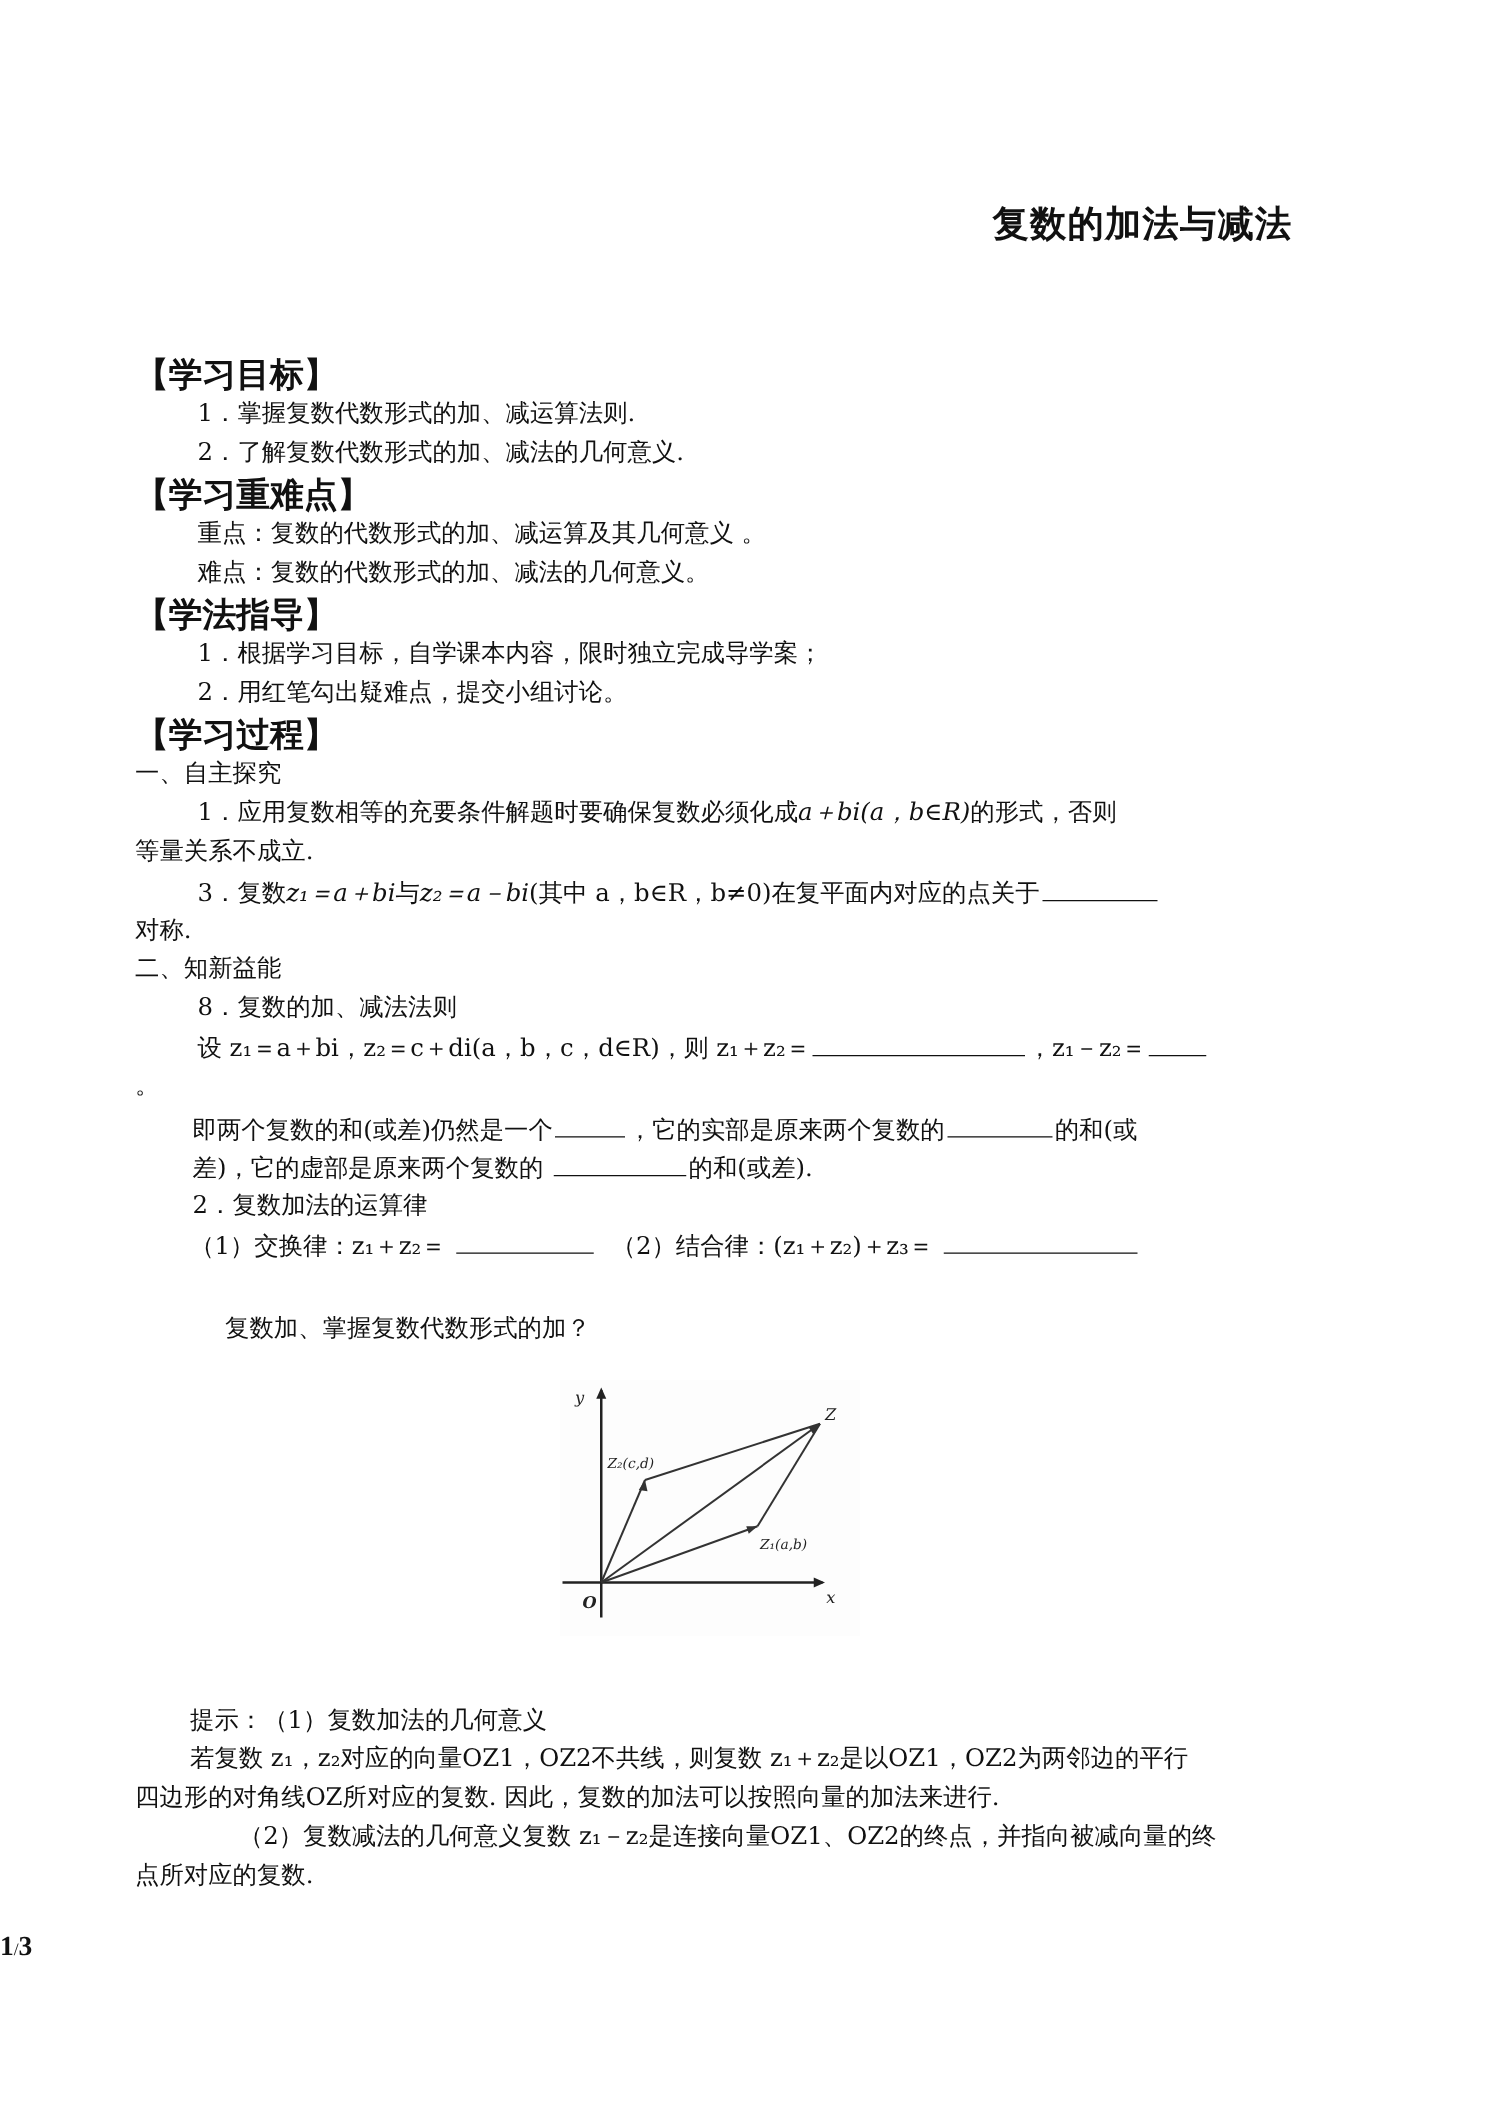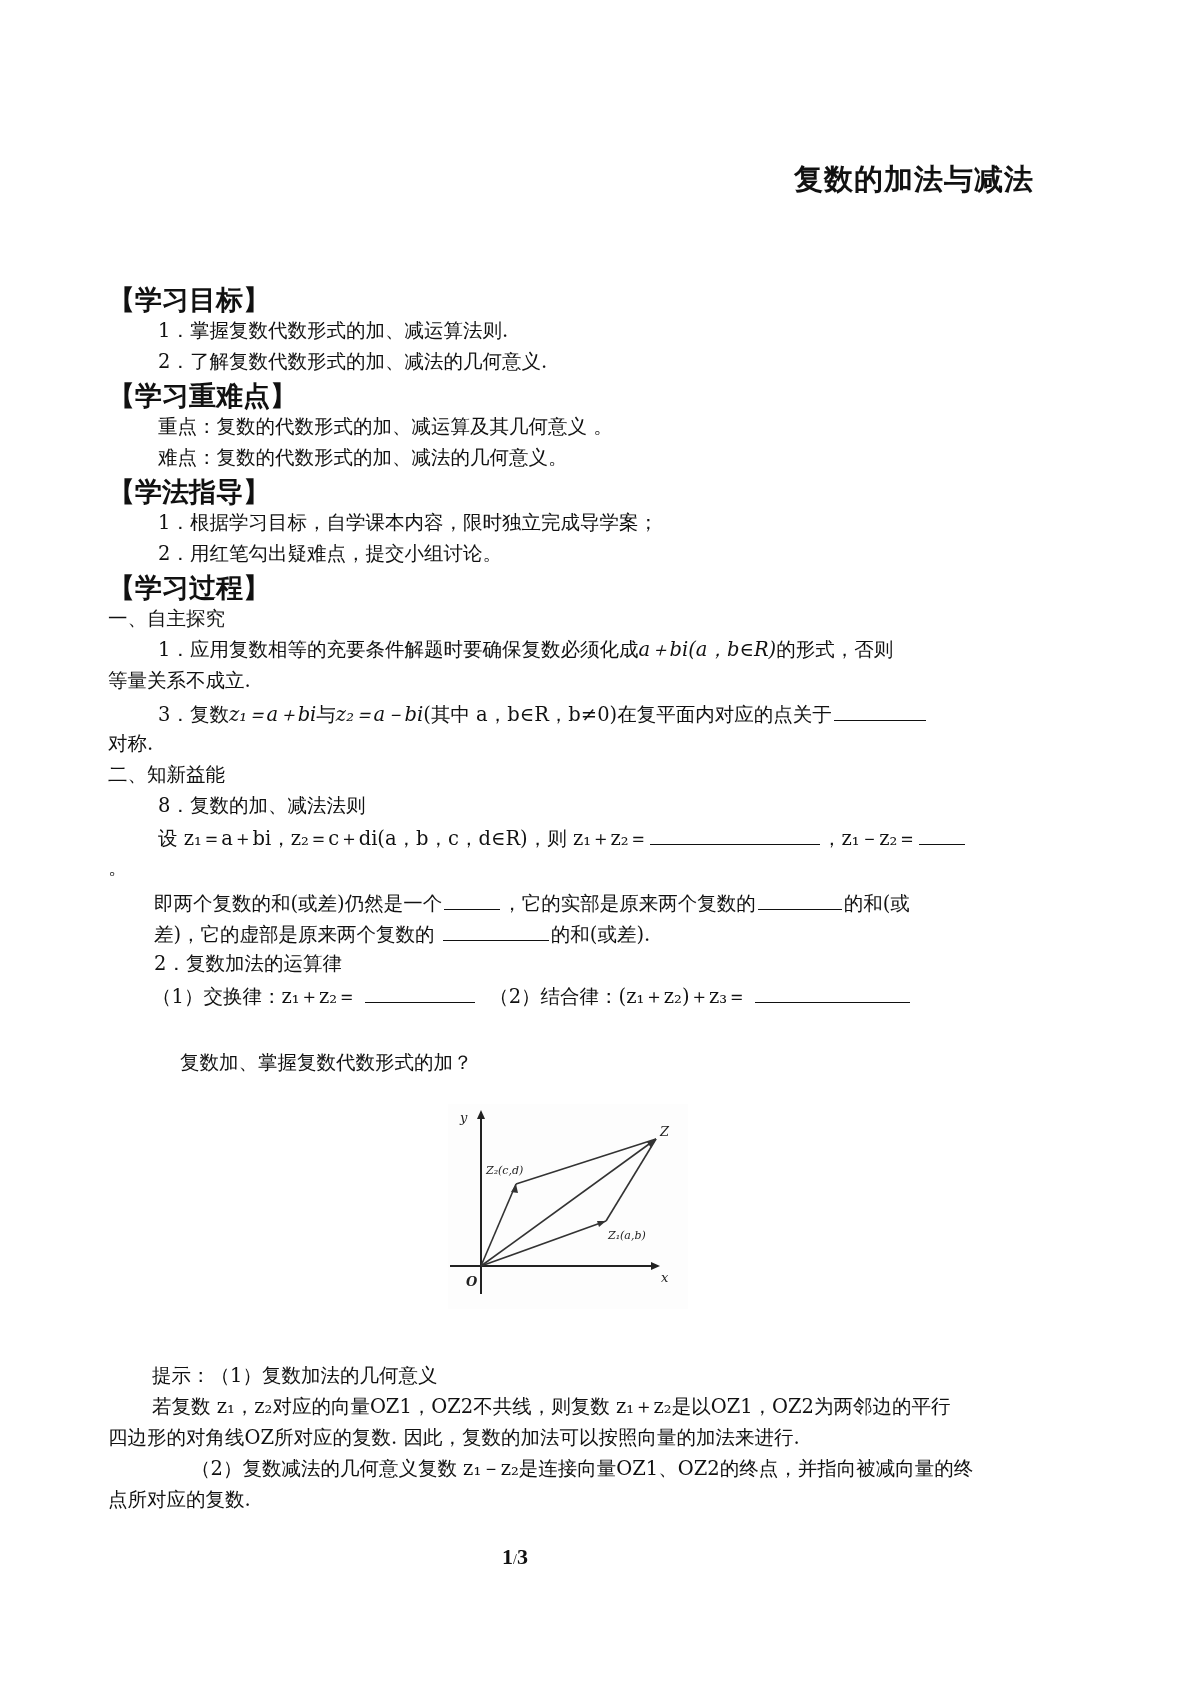--- a/index.html
+++ b/index.html
@@ -22,21 +22,21 @@
     .ind1 { left: 158px; }
     .ind0 { left: 108px; }
     .ind-q { left: 180px; }
     .ind-p { left: 152px; }
     .ind-k { left: 163px; margin-left: 28px; }
     .ind-j { left: 154px; }
     i.v { font-style: italic; }
     .blank { display: inline-block; border-bottom: 1.5px solid #111; height: 20px; vertical-align: baseline; margin: 0 2px; }
     .figure { left: 448px; top: 1104px; width: 240px; height: 205px; }
     .pagenum {
-      left: 0; width: 1030px; text-align: center; top: 1544px;
+      left: 0; width: 1030px; top: 1544px;
       font-family: "Liberation Serif", serif; font-weight: bold; font-size: 22px;
     }
     .pagenum .slash { font-size: 14px; font-weight: normal; }
   </style>
 </head>
 <body>
 
 <div class="abs title">复数的加法与减法</div>
 
 <div class="abs heading" style="top:282px">【学习目标】</div>

